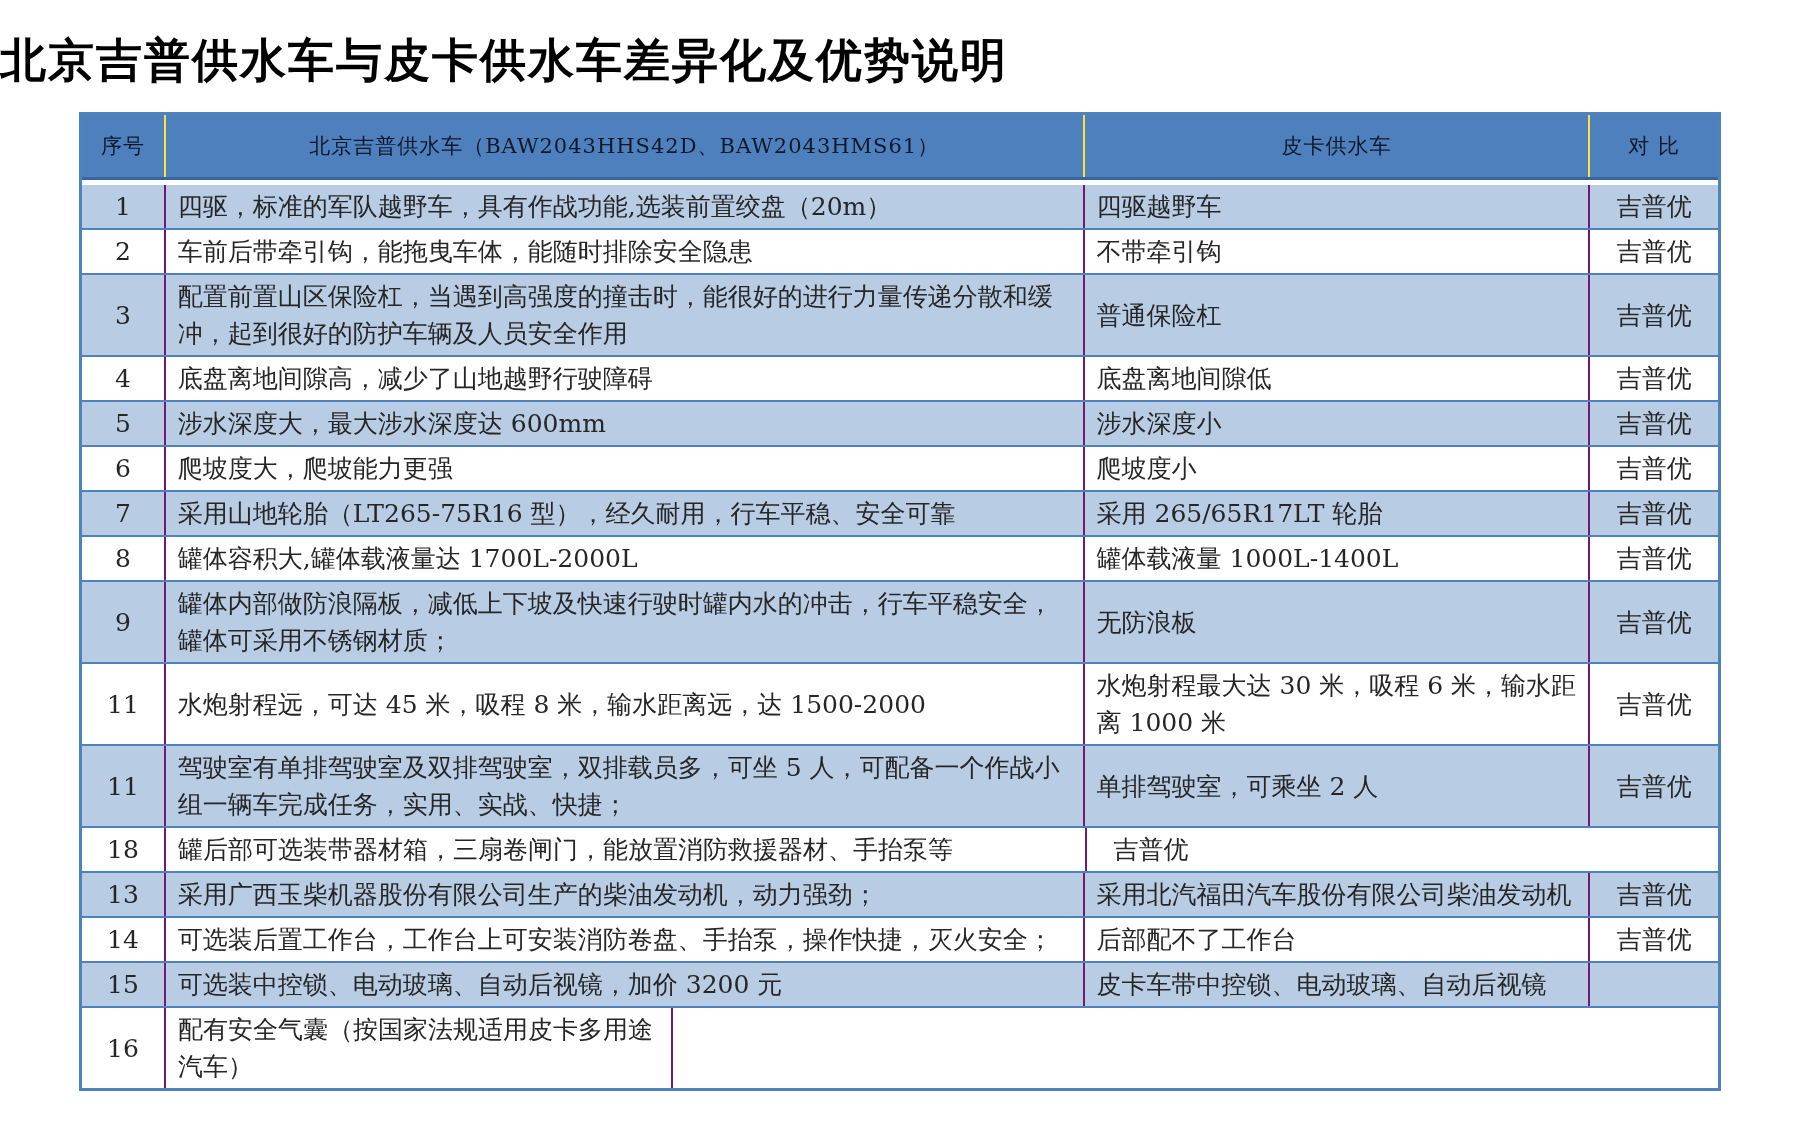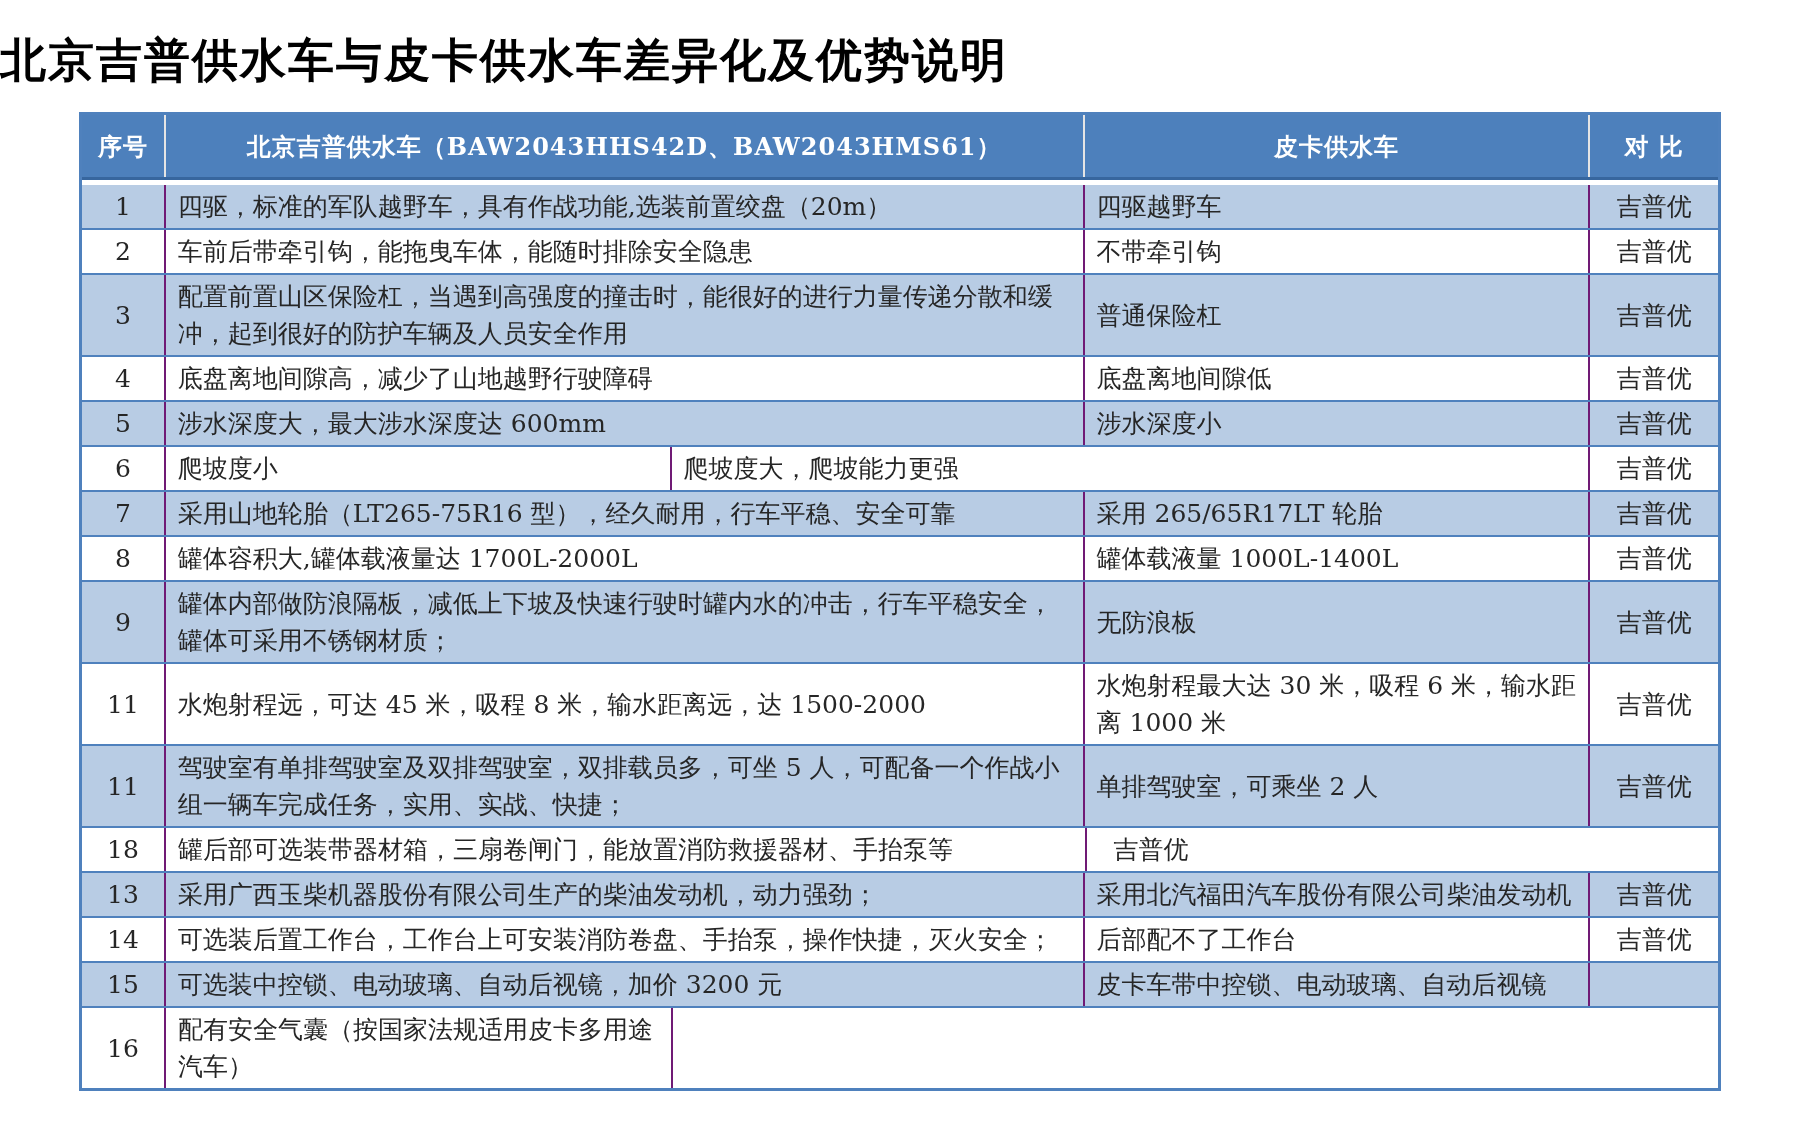--- a/index.html
+++ b/index.html
@@ -12,24 +12,24 @@
     text-align:left;font-size:46px;font-weight:bold;color:#000;
     margin:30px 0 20px 0;letter-spacing:2px;
   }
   .cmp-table{
     width:1642px;margin:0 auto;
     border:3px solid #4f81bd;box-sizing:border-box;background:#fff;
   }
   .trow{display:flex;align-items:stretch;}
   .trow + .trow{border-top:2px solid #4f81bd;}
   .trow.header{
-    background:#4d80bc;color:#ffffff;font-weight:bold;font-size:24px;
+    background:#4d80bc;color:#0f172a;font-weight:normal;font-size:21px;
     min-height:62px;
   }
-  .trow.header .cell + .cell{border-left:2px solid #e5e5e5;}
+  .trow.header .cell + .cell{border-left:2px solid #fde047;}
   .hdr-gap{
     height:5px;background:#ffffff;border-top:3px solid #37669e;
   }
   .trow.body{font-size:25px;min-height:43px;}
   .trow.body .cell + .cell{border-left:2px solid #701a75;}
   .trow.alt{background:#b8cce4;}
   .cell{
     display:flex;align-items:center;box-sizing:border-box;
     line-height:37px;padding:3px 12px;
   }
@@ -120,25 +120,25 @@
           <span>涉水深度小</span>
         </div>
         <div class="cell c-cmp">
           <span>吉普优</span>
         </div>
       </div>
       <div class="trow body">
         <div class="cell c-no">
           <span>6</span>
         </div>
+        <div class="cell c-jeep">
+          <span>爬坡度大，爬坡能力更强</span>
+        </div>
         <div class="cell c-pickup">
           <span>爬坡度小</span>
-        </div>
-        <div class="cell c-jeep">
-          <span>爬坡度大，爬坡能力更强</span>
         </div>
         <div class="cell c-cmp">
           <span>吉普优</span>
         </div>
       </div>
       <div class="trow body alt">
         <div class="cell c-no">
           <span>7</span>
         </div>
         <div class="cell c-jeep">

